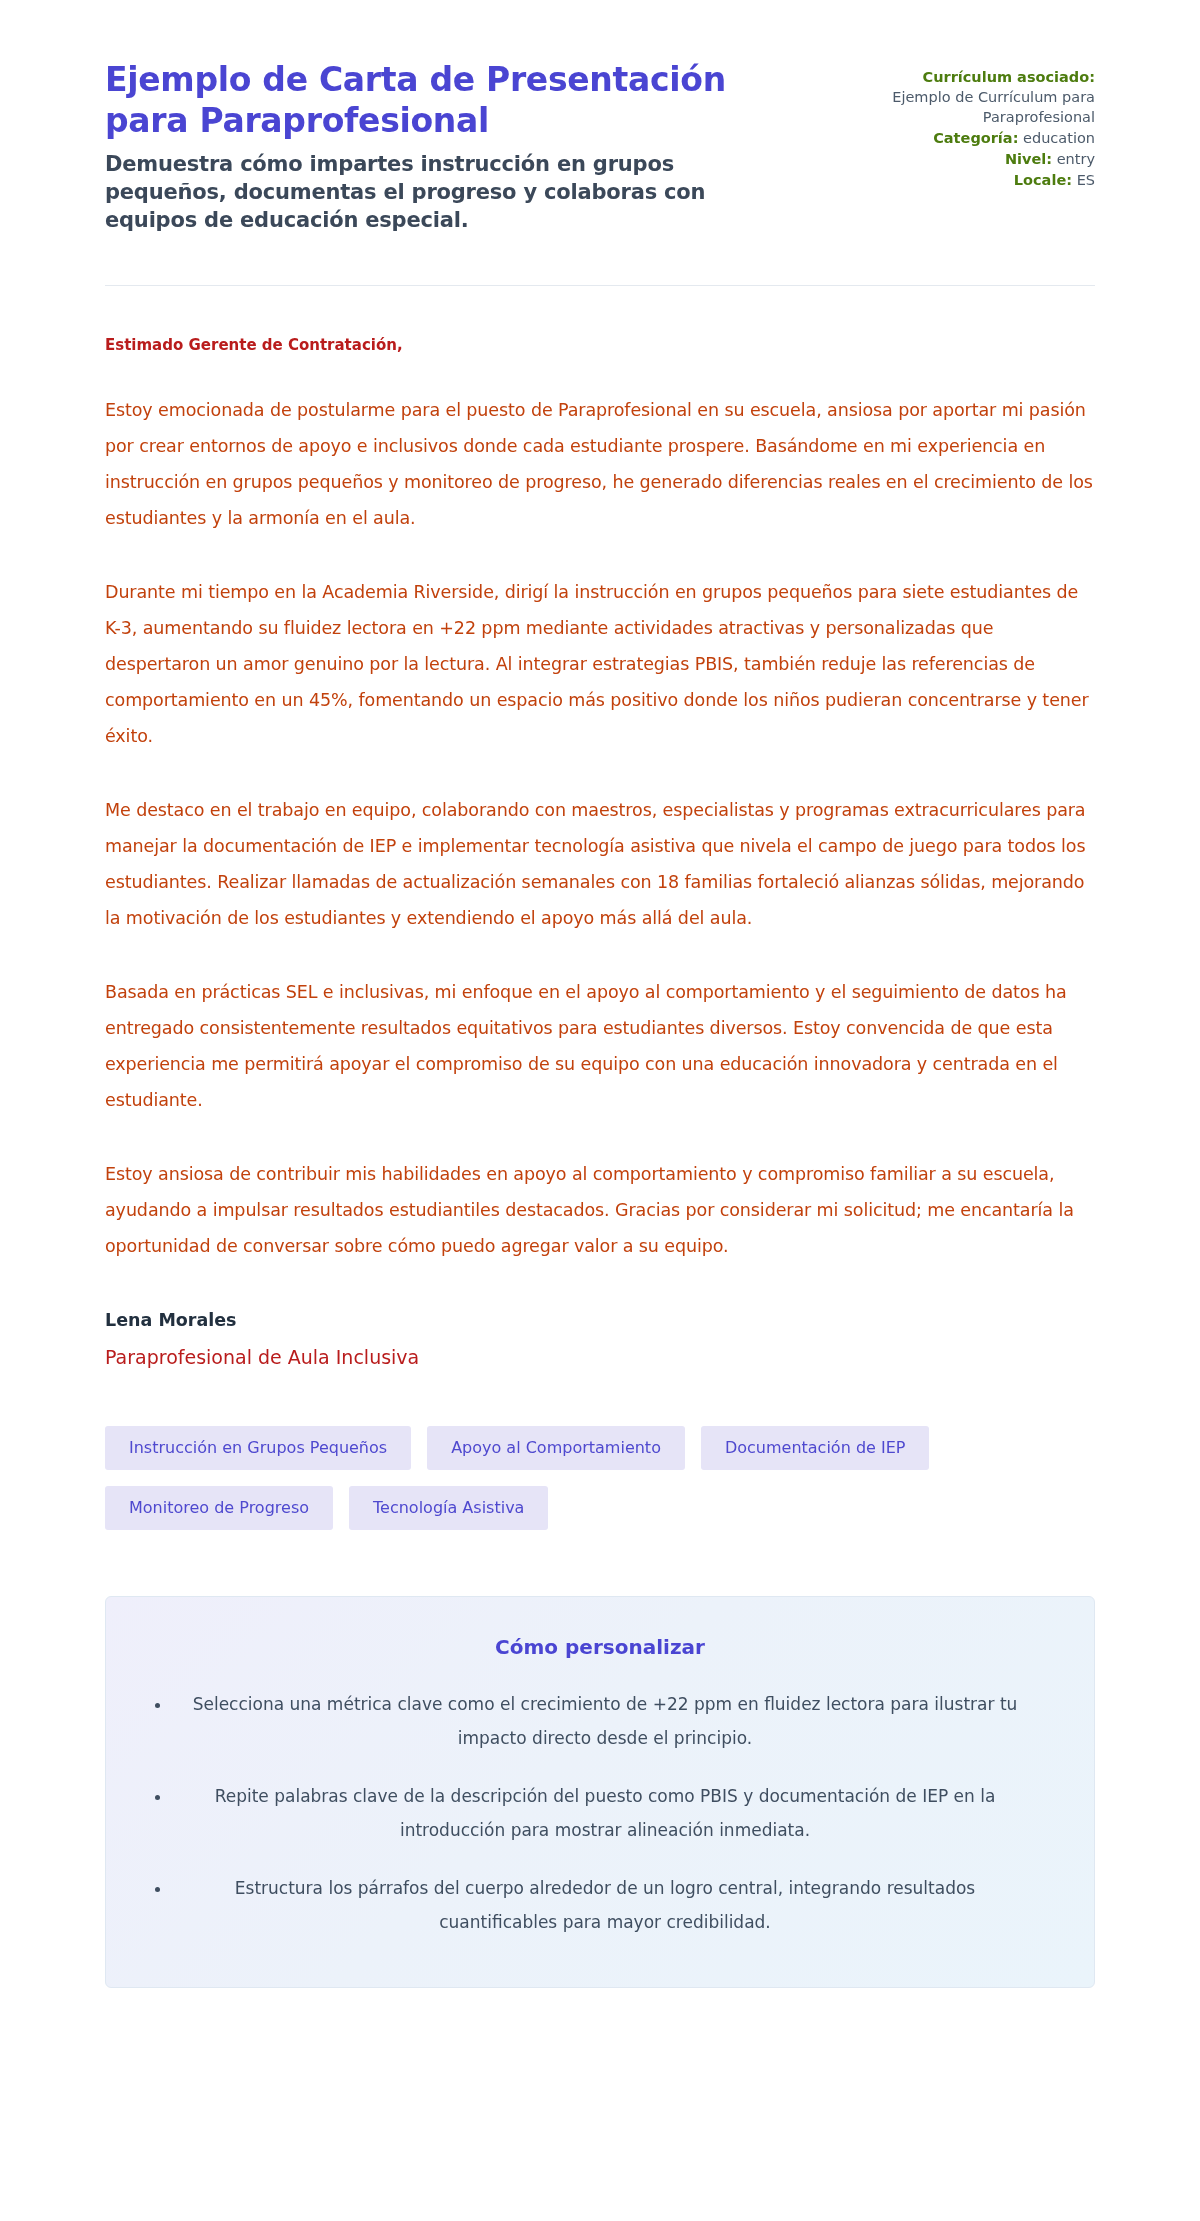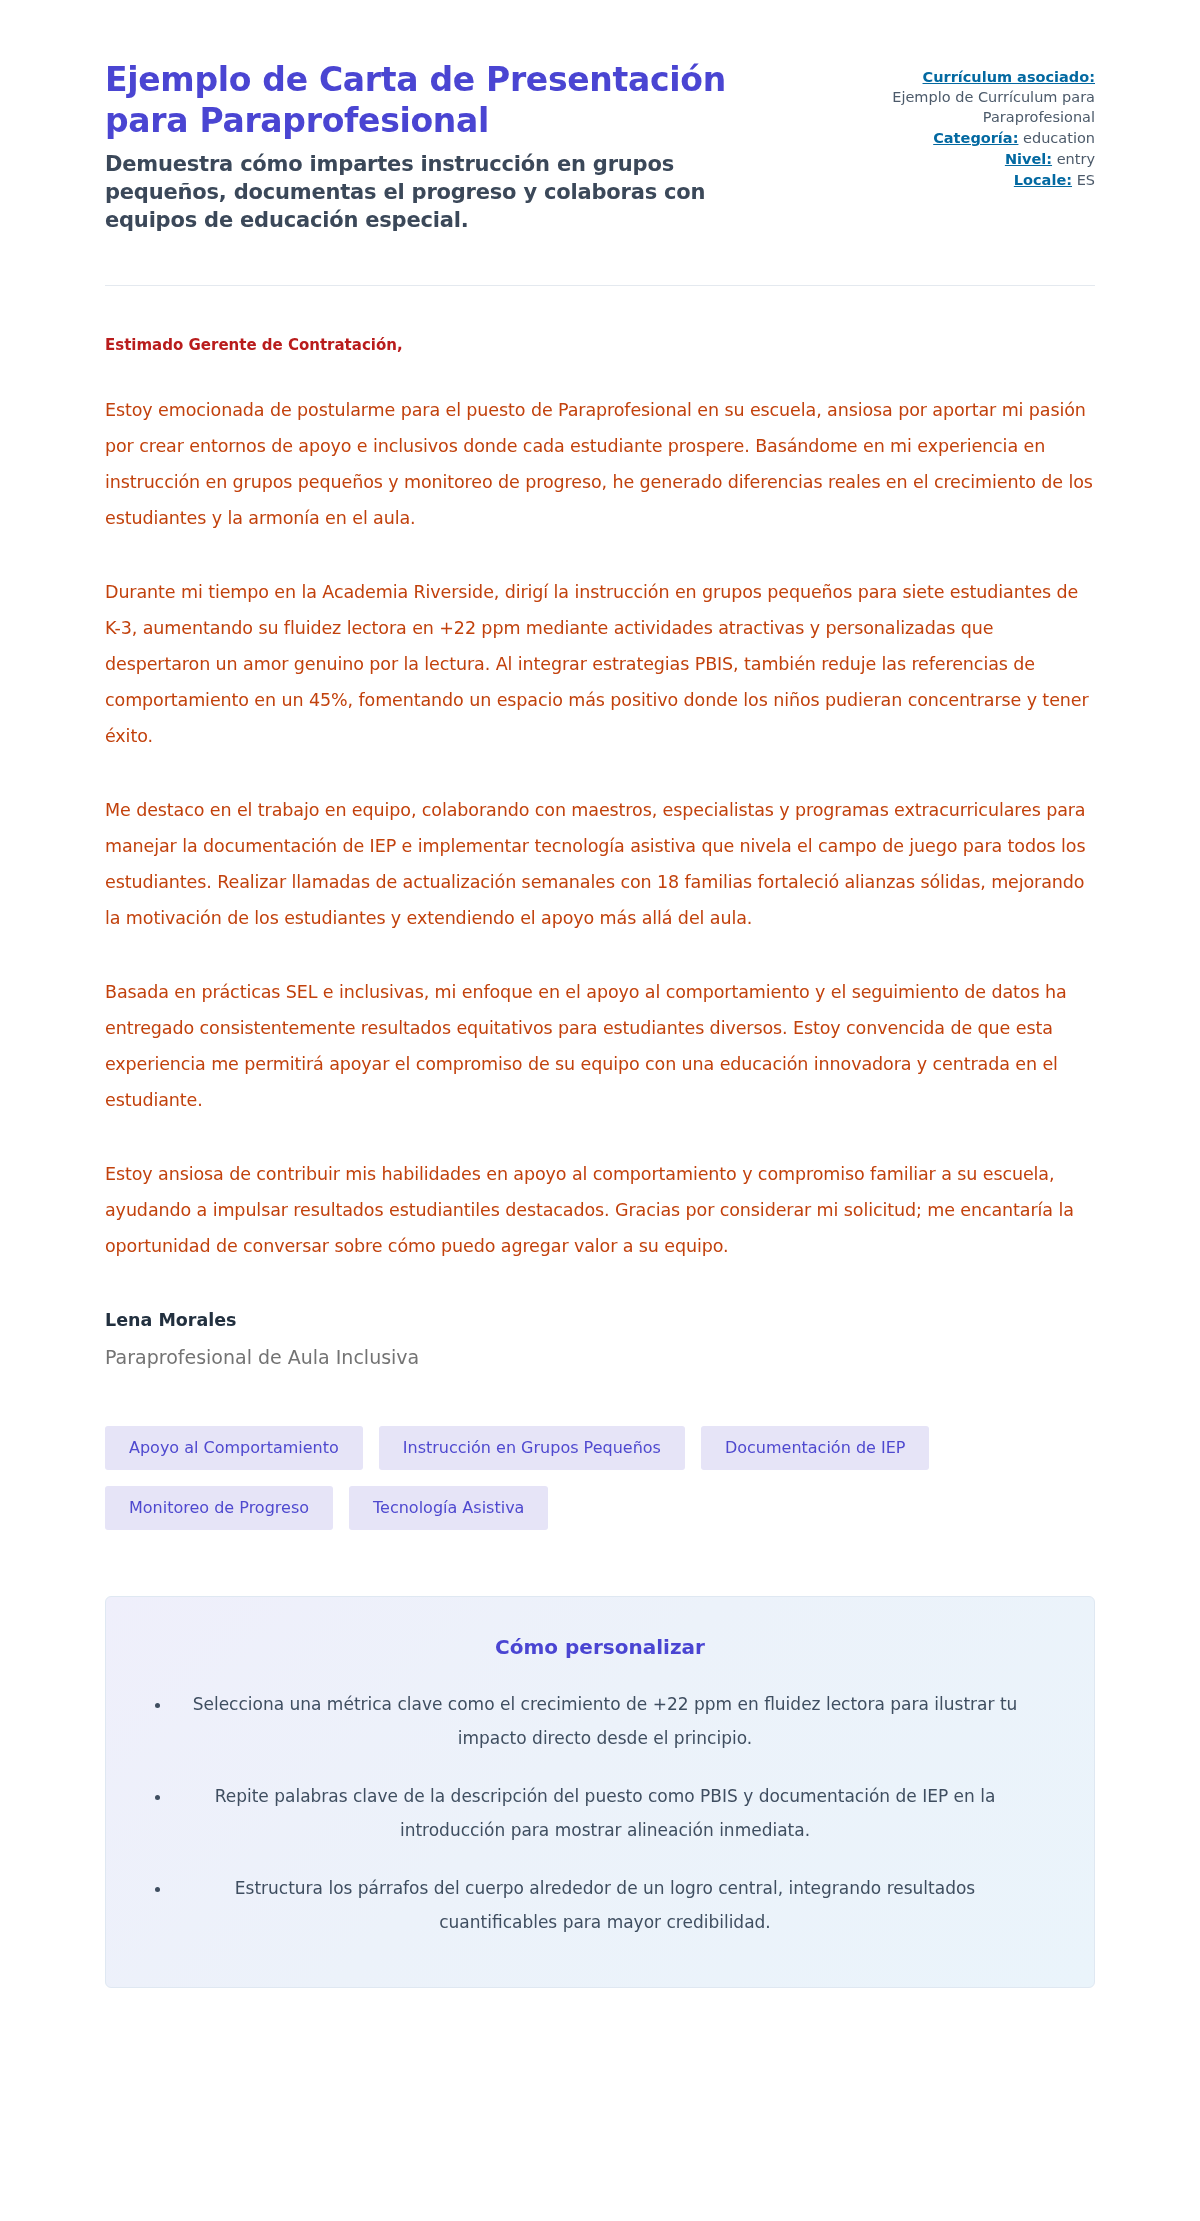--- a/index.html
+++ b/index.html
@@ -42,21 +42,21 @@
     letter-spacing: -0.2px;
   }
   .meta {
     width: 215px;
     padding-top: 6px;
     text-align: right;
     font-size: 14.5px;
     line-height: 1.38;
     color: #4c5a6a;
   }
-  .meta .lbl { font-weight: 700; color: #0369a1; text-decoration: underline; }
+  .meta .lbl { font-weight: 700; color: #4d7c0f; }
   .meta-row { margin-top: 1px; }
 
   .divider {
     border: none;
     border-top: 1px solid #e4e9ef;
     margin: 50px 0 0;
   }
 
   
   .salutation {
@@ -75,21 +75,21 @@
 
   .signature-name {
     margin-top: 46px;
     font-size: 17.5px;
     font-weight: 700;
     color: #22303f;
   }
   .signature-title {
     margin-top: 16px;
     font-size: 19px;
-    color: #737373;
+    color: #b91c1c;
   }
 
   
   .tags {
     margin-top: 58px;
     display: flex;
     flex-wrap: wrap;
     gap: 16px;
   }
   .tag {
@@ -169,22 +169,22 @@
     <p>Estoy emocionada de postularme para el puesto de Paraprofesional en su escuela, ansiosa por aportar mi pasión por crear entornos de apoyo e inclusivos donde cada estudiante prospere. Basándome en mi experiencia en instrucción en grupos pequeños y monitoreo de progreso, he generado diferencias reales en el crecimiento de los estudiantes y la armonía en el aula.</p>
     <p>Durante mi tiempo en la Academia Riverside, dirigí la instrucción en grupos pequeños para siete estudiantes de K-3, aumentando su fluidez lectora en +22 ppm mediante actividades atractivas y personalizadas que despertaron un amor genuino por la lectura. Al integrar estrategias PBIS, también reduje las referencias de comportamiento en un 45%, fomentando un espacio más positivo donde los niños pudieran concentrarse y tener éxito.</p>
     <p>Me destaco en el trabajo en equipo, colaborando con maestros, especialistas y programas extracurriculares para manejar la documentación de IEP e implementar tecnología asistiva que nivela el campo de juego para todos los estudiantes. Realizar llamadas de actualización semanales con 18 familias fortaleció alianzas sólidas, mejorando la motivación de los estudiantes y extendiendo el apoyo más allá del aula.</p>
     <p>Basada en prácticas SEL e inclusivas, mi enfoque en el apoyo al comportamiento y el seguimiento de datos ha entregado consistentemente resultados equitativos para estudiantes diversos. Estoy convencida de que esta experiencia me permitirá apoyar el compromiso de su equipo con una educación innovadora y centrada en el estudiante.</p>
     <p>Estoy ansiosa de contribuir mis habilidades en apoyo al comportamiento y compromiso familiar a su escuela, ayudando a impulsar resultados estudiantiles destacados. Gracias por considerar mi solicitud; me encantaría la oportunidad de conversar sobre cómo puedo agregar valor a su equipo.</p>
     <div class="signature-name">Lena Morales</div>
     <div class="signature-title">Paraprofesional de Aula Inclusiva</div>
   </div>
 
   <div class="tags">
+    <span class="tag">Instrucción en Grupos Pequeños</span>
     <span class="tag">Apoyo al Comportamiento</span>
-    <span class="tag">Instrucción en Grupos Pequeños</span>
     <span class="tag">Documentación de IEP</span>
     <span class="tag">Monitoreo de Progreso</span>
     <span class="tag">Tecnología Asistiva</span>
   </div>
 
   <div class="tips-box">
     <h2 class="tips-title">Cómo personalizar</h2>
     <ul class="tips-list">
       <li>Selecciona una métrica clave como el crecimiento de +22 ppm en fluidez lectora para ilustrar tu impacto directo desde el principio.</li>
       <li>Repite palabras clave de la descripción del puesto como PBIS y documentación de IEP en la introducción para mostrar alineación inmediata.</li>

